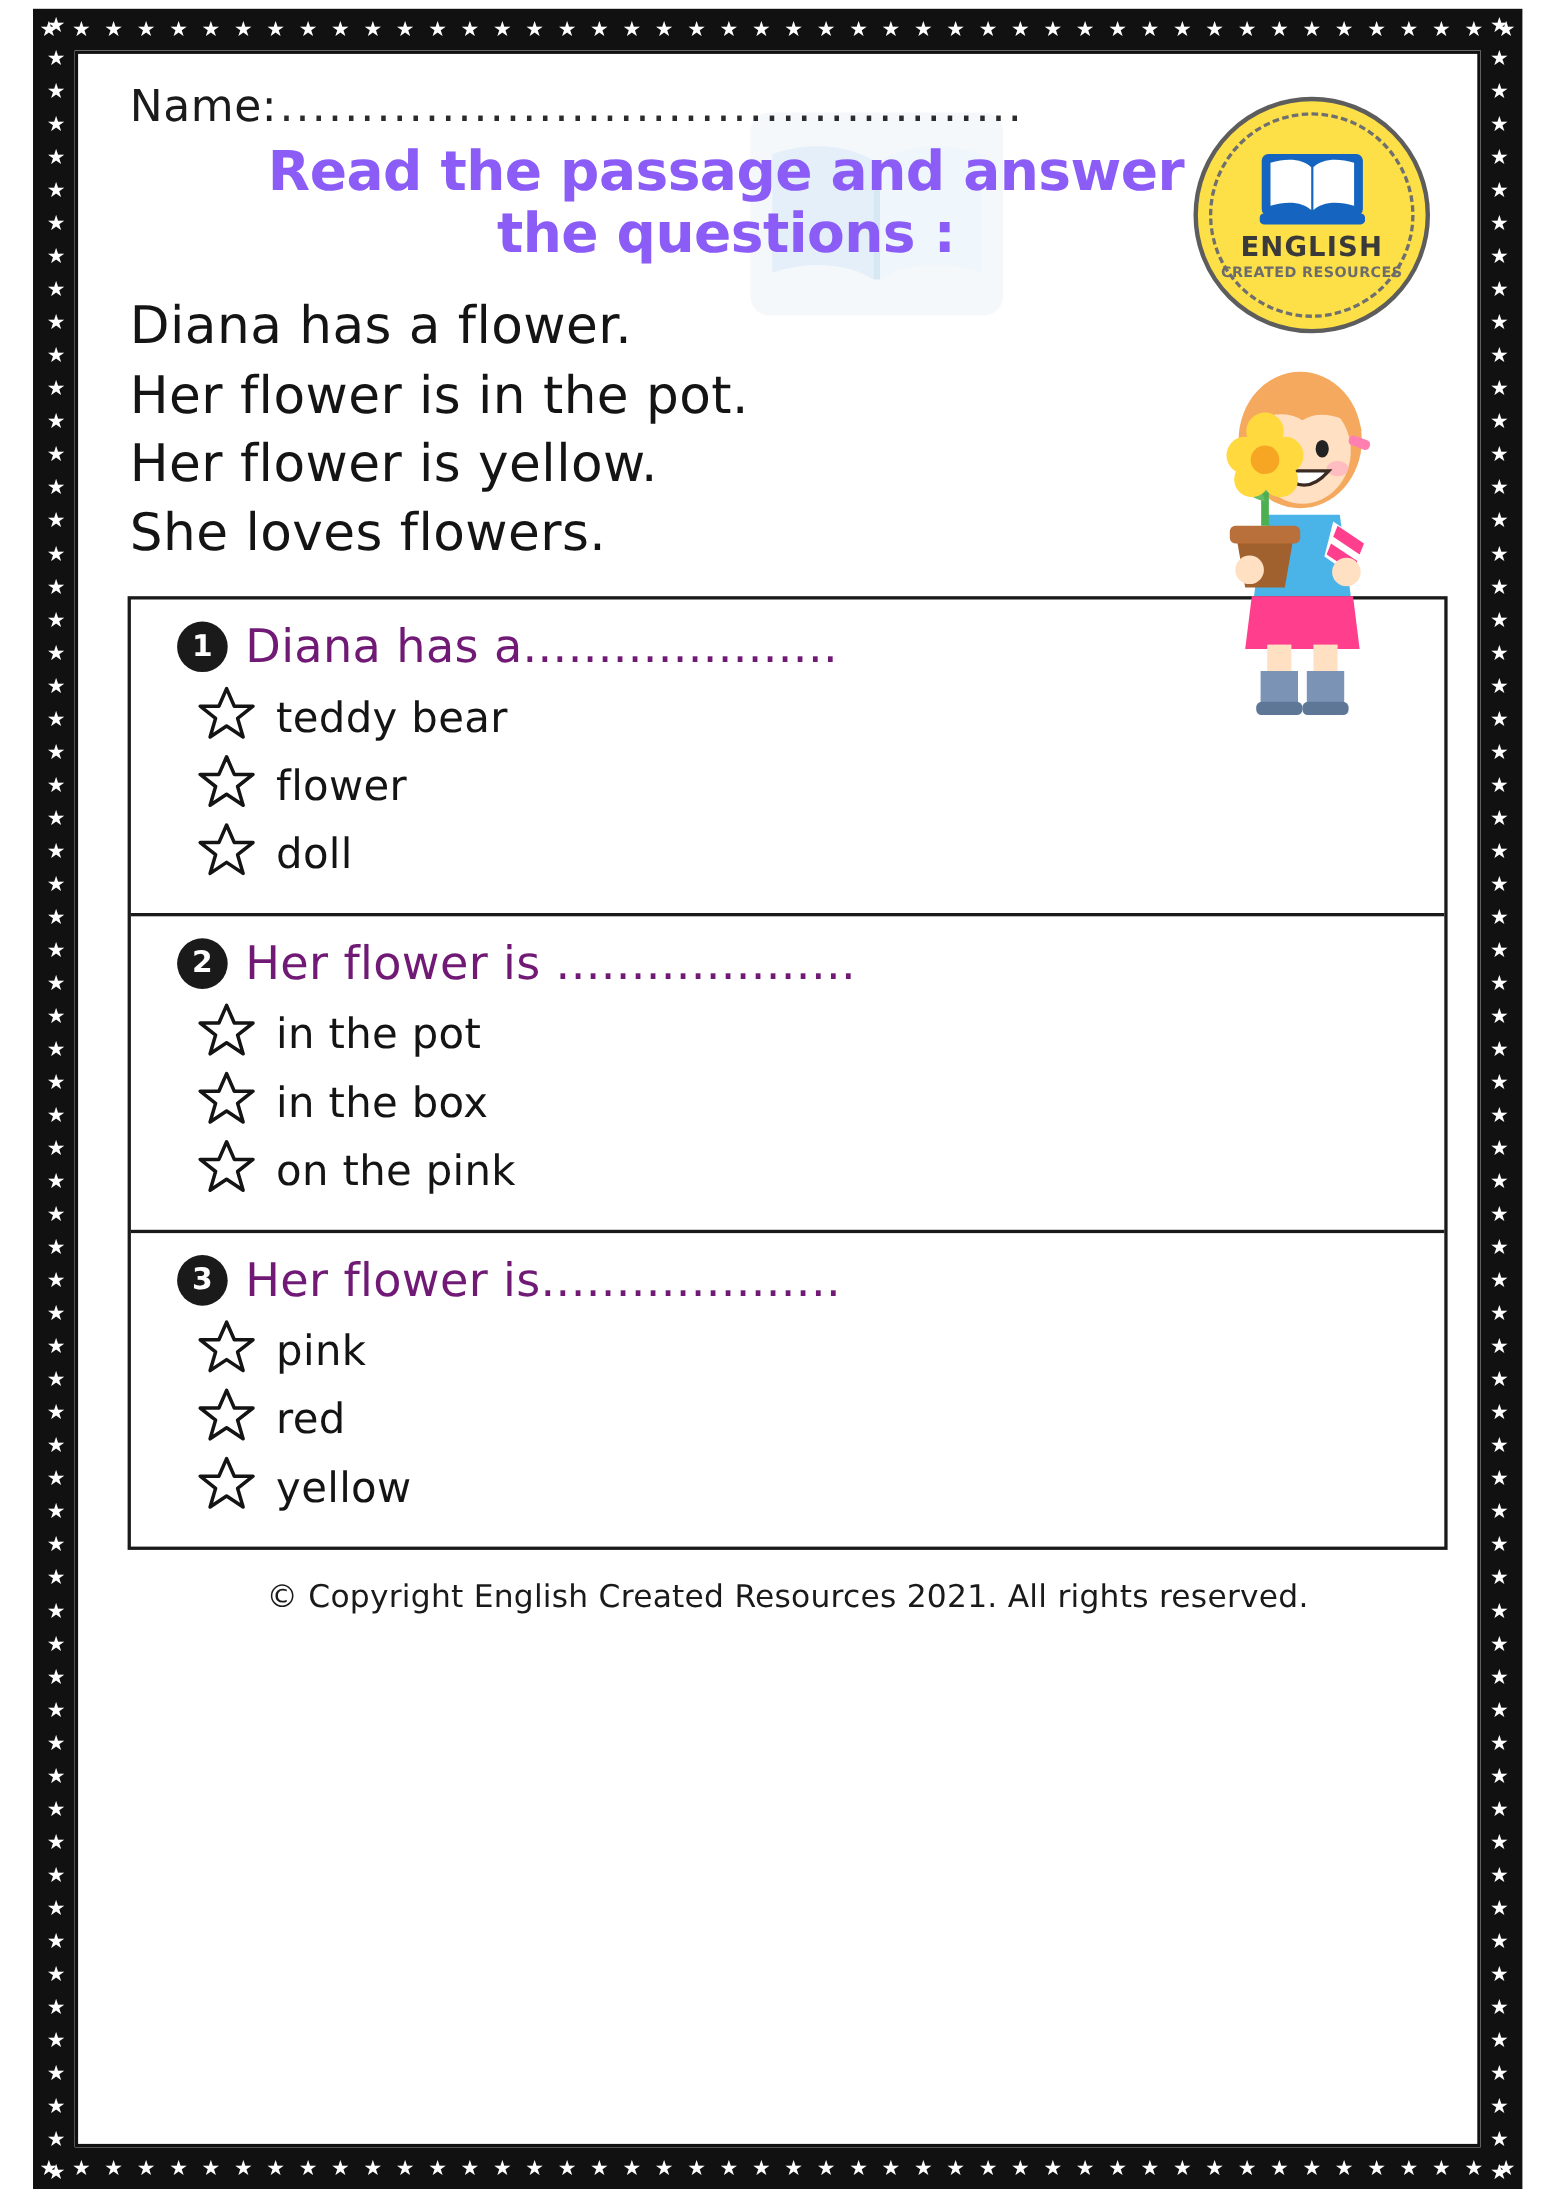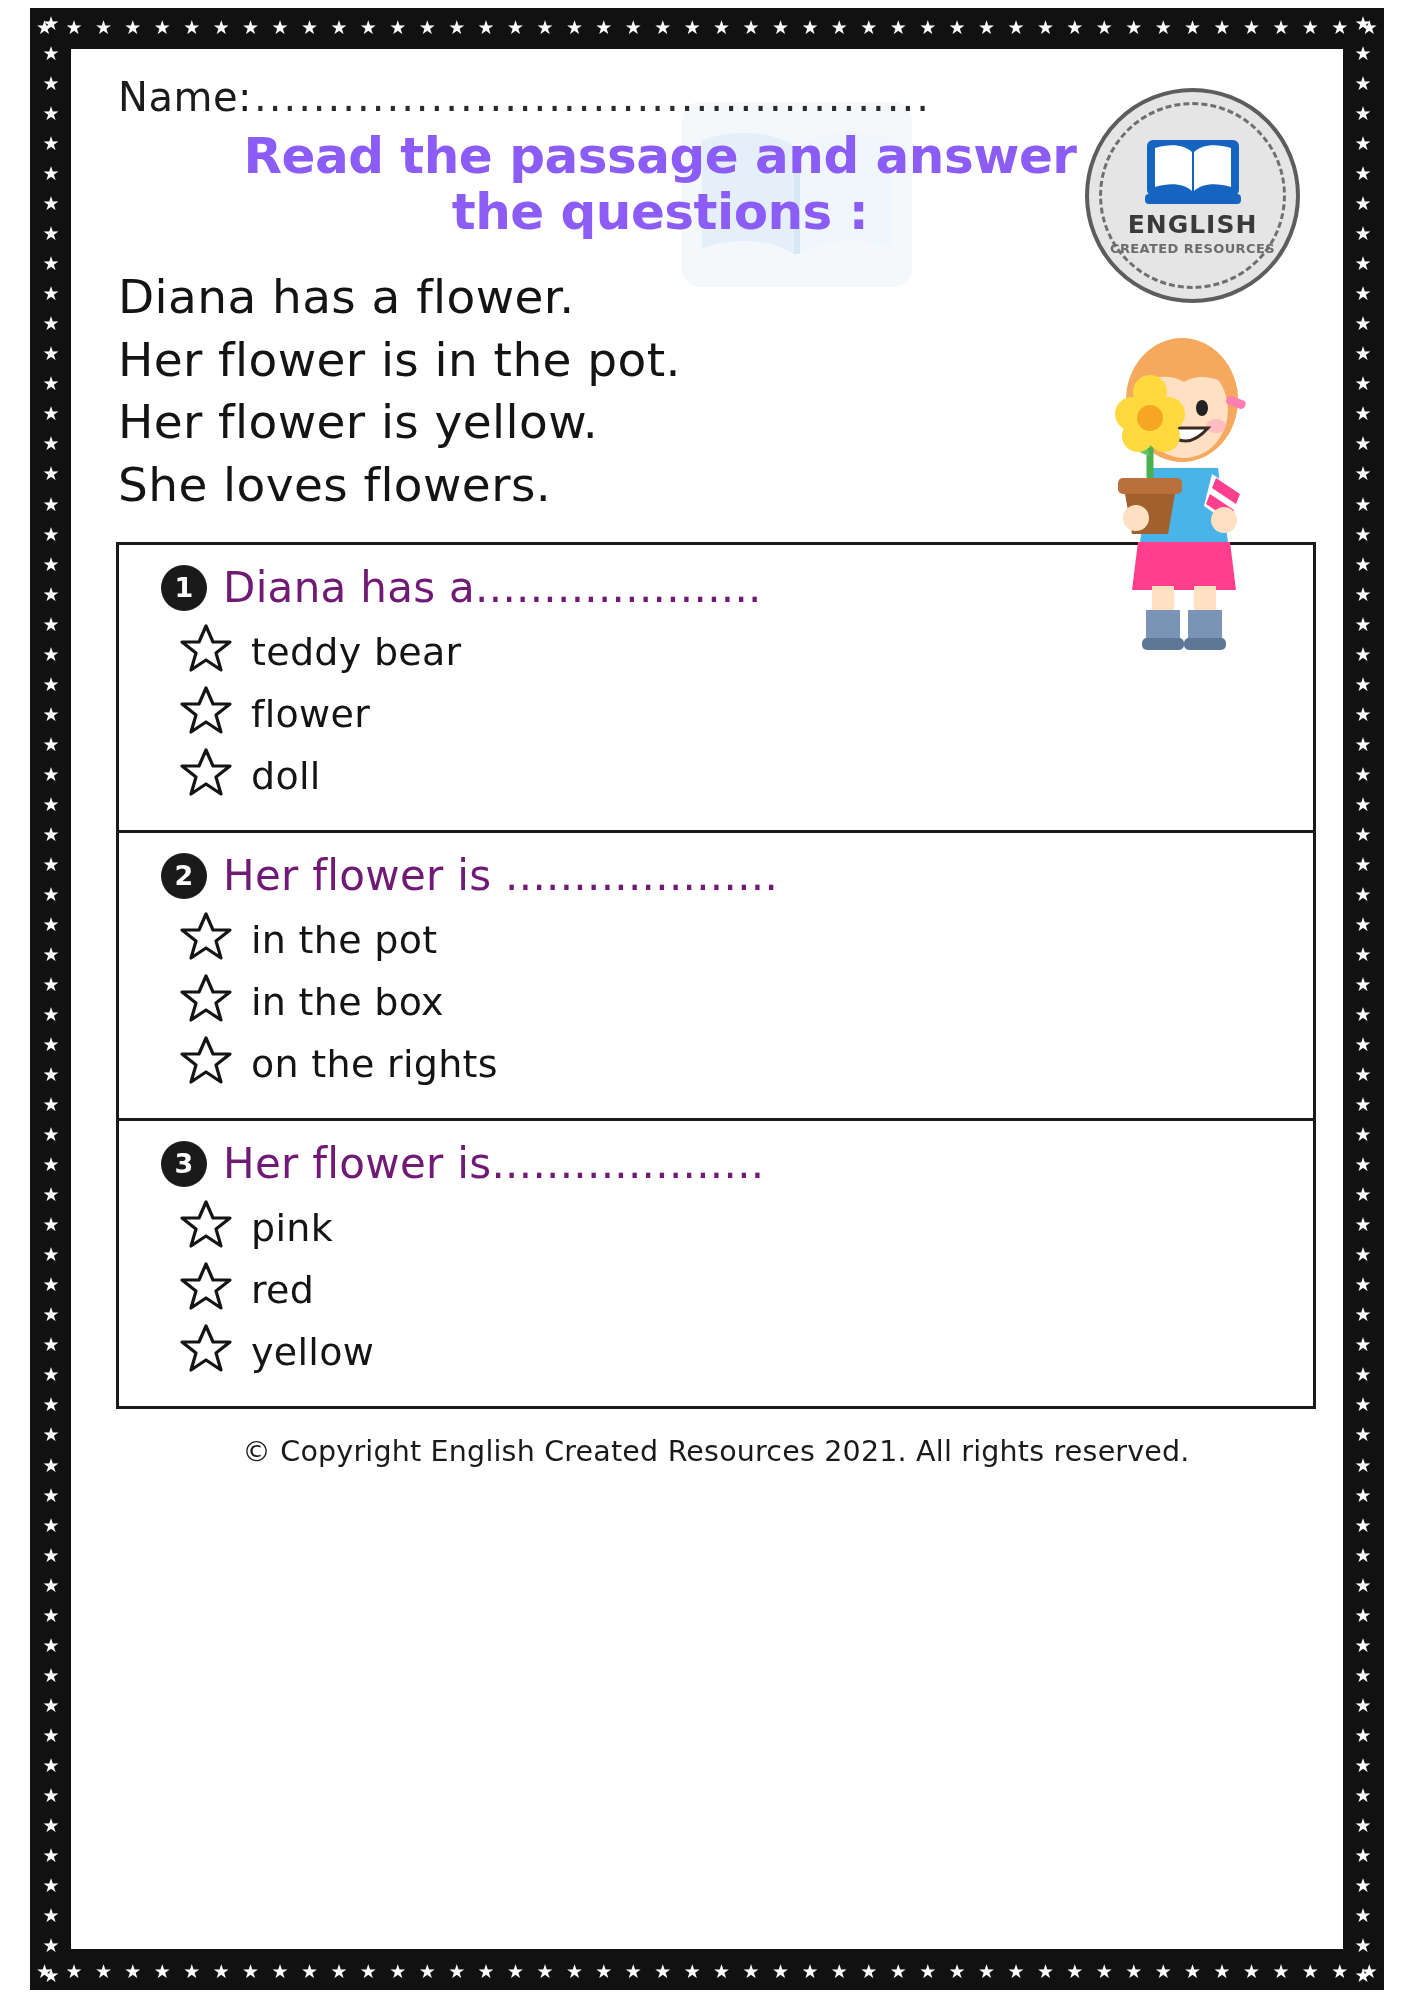--- a/index.html
+++ b/index.html
@@ -117,21 +117,21 @@
     opacity: .55;
   }
 
   
   .badge {
     position: absolute;
     right: 42px; top: 38px;
     width: 215px; height: 215px;
     border-radius: 50%;
     border: 4px solid #5d5d5d;
-    background: #e5e5e5;
+    background: #fde047;
     box-sizing: border-box;
     z-index: 5;
     display: flex;
     align-items: center;
     justify-content: center;
   }
   .badge-inner {
     width: 187px; height: 187px;
     border-radius: 50%;
     border: 3px dashed #6f6f6f;
@@ -614,21 +614,21 @@
         <div class="opt">
           <svg class="star-box" viewBox="0 0 54 52">
             <polygon points="27,4 34,20 51,20 37,31 42,48 27,38 12,48 17,31 3,20 20,20" fill="#ffffff" stroke="#141414" stroke-width="3.2" stroke-linejoin="round"></polygon>
           </svg>
           <span class="opt-label">in the box</span>
         </div>
         <div class="opt">
           <svg class="star-box" viewBox="0 0 54 52">
             <polygon points="27,4 34,20 51,20 37,31 42,48 27,38 12,48 17,31 3,20 20,20" fill="#ffffff" stroke="#141414" stroke-width="3.2" stroke-linejoin="round"></polygon>
           </svg>
-          <span class="opt-label">on the rights</span>
+          <span class="opt-label">on the pink</span>
         </div>
       </div>
 
       <div class="q-block">
         <div class="q-head">
           <div class="q-num">3</div>
           <div class="q-text">Her flower is....................</div>
         </div>
         <div class="opt">
           <svg class="star-box" viewBox="0 0 54 52">

